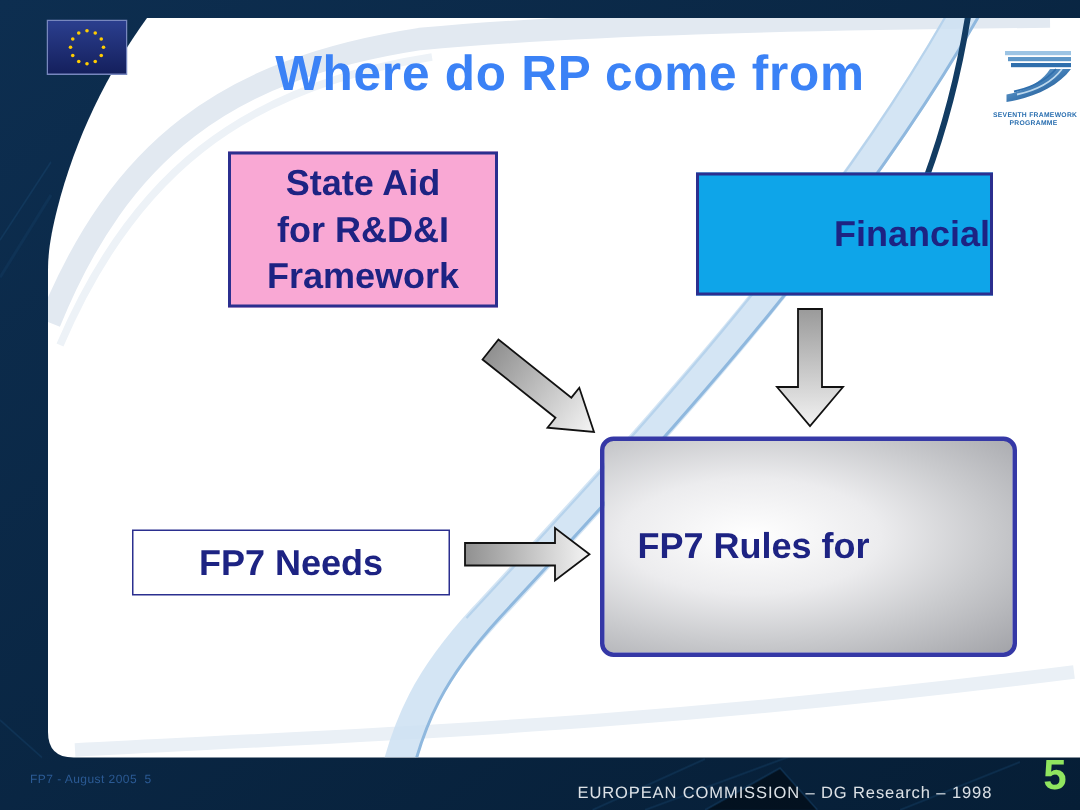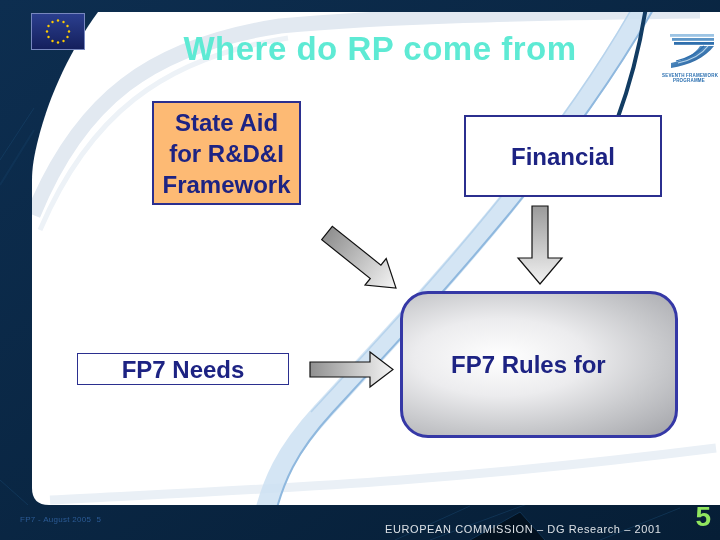--- a/index.html
+++ b/index.html
@@ -4,34 +4,34 @@
 <style>
   html,body{margin:0;padding:0;background:#222;}
   .slide{
     position:relative;width:720px;height:540px;overflow:hidden;
     font-family:"Liberation Sans",sans-serif;background:#0A2846;
   }
   .slide svg.bg{position:absolute;left:0;top:0;}
   .abs{position:absolute;}
   .title{
     position:absolute;left:120px;top:30px;width:520px;text-align:center;
-    font-size:33px;font-weight:bold;color:#5eead4;letter-spacing:0.5px;
+    font-size:33px;font-weight:bold;color:#3b82f6;letter-spacing:0.5px;
   }
   .dbox{
     position:absolute;display:flex;flex-direction:column;justify-content:center;
     text-align:center;color:#1D2383;font-weight:bold;font-size:24px;line-height:31px;
     box-sizing:border-box;
   }
-  .box-state{left:152px;top:101px;width:149px;height:104px;border:2px solid #2B2F8F;background:#fdba74;align-items:center;}
-  .box-fin{left:464px;top:115px;width:198px;height:82px;border:2px solid #2B2F8F;background:#ffffff;}
-  .box-needs{left:77px;top:353px;width:212px;height:32px;border:1px solid #2B2F8F;background:transparent;}
+  .box-state{left:152px;top:101px;width:180px;height:104px;border:2px solid #2B2F8F;background:#f9a8d4;align-items:center;}
+  .box-fin{left:464px;top:115px;width:198px;height:82px;border:2px solid #2B2F8F;background:#0ea5e9;text-align:right;}
+  .box-needs{left:88px;top:353px;width:212px;height:44px;border:1px solid #2B2F8F;background:transparent;}
   .box-rules{
-    left:400px;top:291px;width:278px;height:147px;border:3px solid #3538A6;border-radius:28px;
+    left:400px;top:291px;width:278px;height:147px;border:3px solid #3538A6;border-radius:9px;
     background:radial-gradient(ellipse at 36% 45%, #ffffff 0%, #ececee 35%, #c9cacd 65%, #a2a3a8 100%);
-    align-items:flex-start;text-align:left;padding-left:48px;
+    align-items:flex-start;text-align:left;padding-left:22px;
   }
   .flag{position:absolute;left:31px;top:13px;width:54px;height:37px;}
   .fp7logo{position:absolute;left:662px;top:33px;width:54px;text-align:center;}
   .fp7logo .tiny{
     display:block;font-size:4.5px;line-height:5px;font-weight:bold;
     color:#2A6FB0;letter-spacing:0.2px;white-space:nowrap;
   }
   .footer-left{
     position:absolute;left:20px;top:515px;font-size:8px;color:#2B5A94;
     white-space:pre;letter-spacing:0.3px;
@@ -164,16 +164,16 @@
         <stop offset="0" stop-color="#909090"></stop>
           <stop offset="1" stop-color="#f4f4f4"></stop>
       </linearGradient>
     </defs>
     <path d="M 321.7,239.7 L 332.3,226.3 L 380.9,265.1 L 386.2,258.5 L 396,288 L 365,285.1 L 370.3,278.5 Z" fill="url(#agDiag)" stroke="#111" stroke-width="1.2"></path>
     <path d="M 532,206 L 548,206 L 548,258 L 562,258 L 540,284 L 518,258 L 532,258 Z" fill="url(#agVert)" stroke="#111" stroke-width="1.2"></path>
     <path d="M 310,362 L 370,362 L 370,352 L 393,369.5 L 370,387 L 370,377 L 310,377 Z" fill="url(#agHorz)" stroke="#111" stroke-width="1.2"></path>
   </svg>
 
   <div class="footer-left">FP7 - August 2005  5</div>
-  <div class="footer-right">EUROPEAN COMMISSION – DG Research – 2001</div>
+  <div class="footer-right">EUROPEAN COMMISSION – DG Research – 1998</div>
   <div class="pagenum">5</div>
 
 </div>
 
 </body></html>

